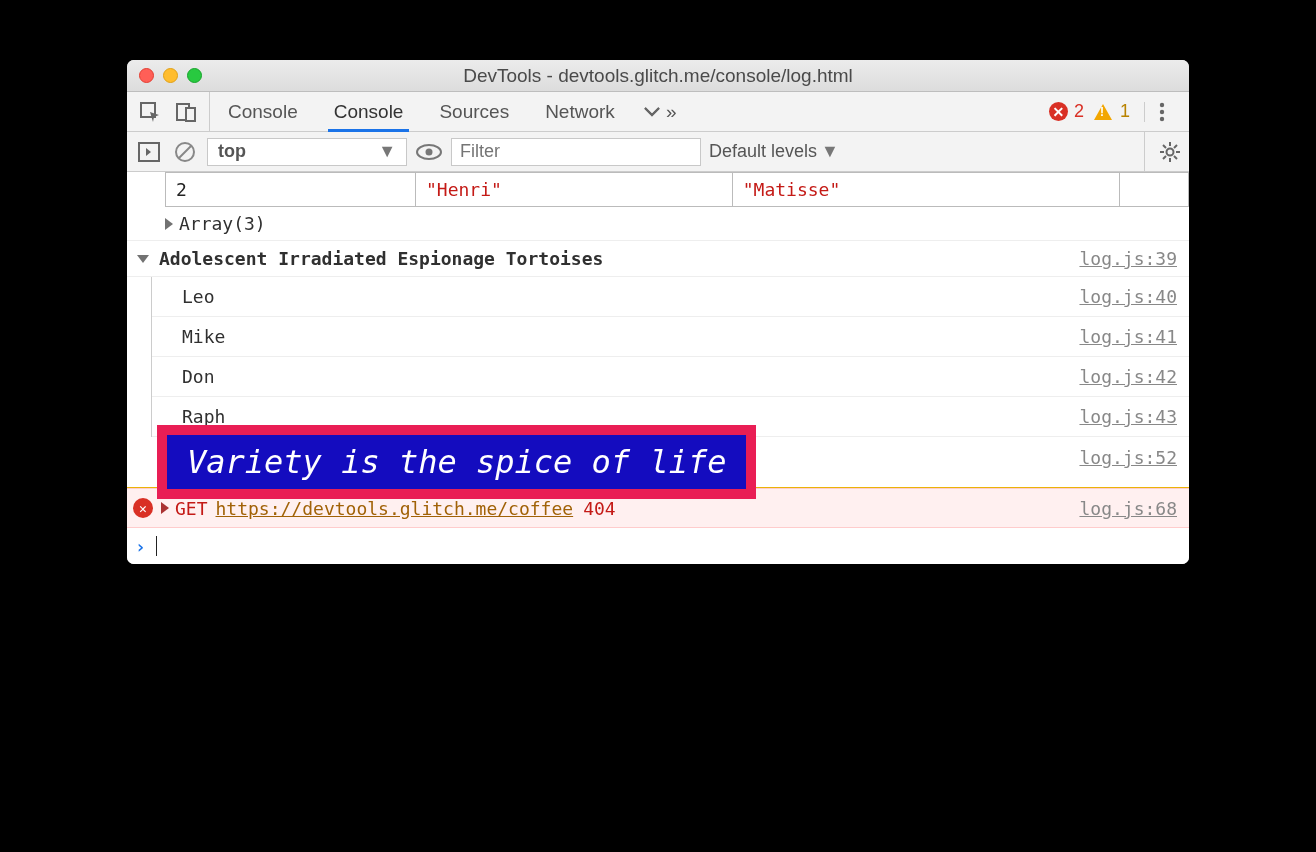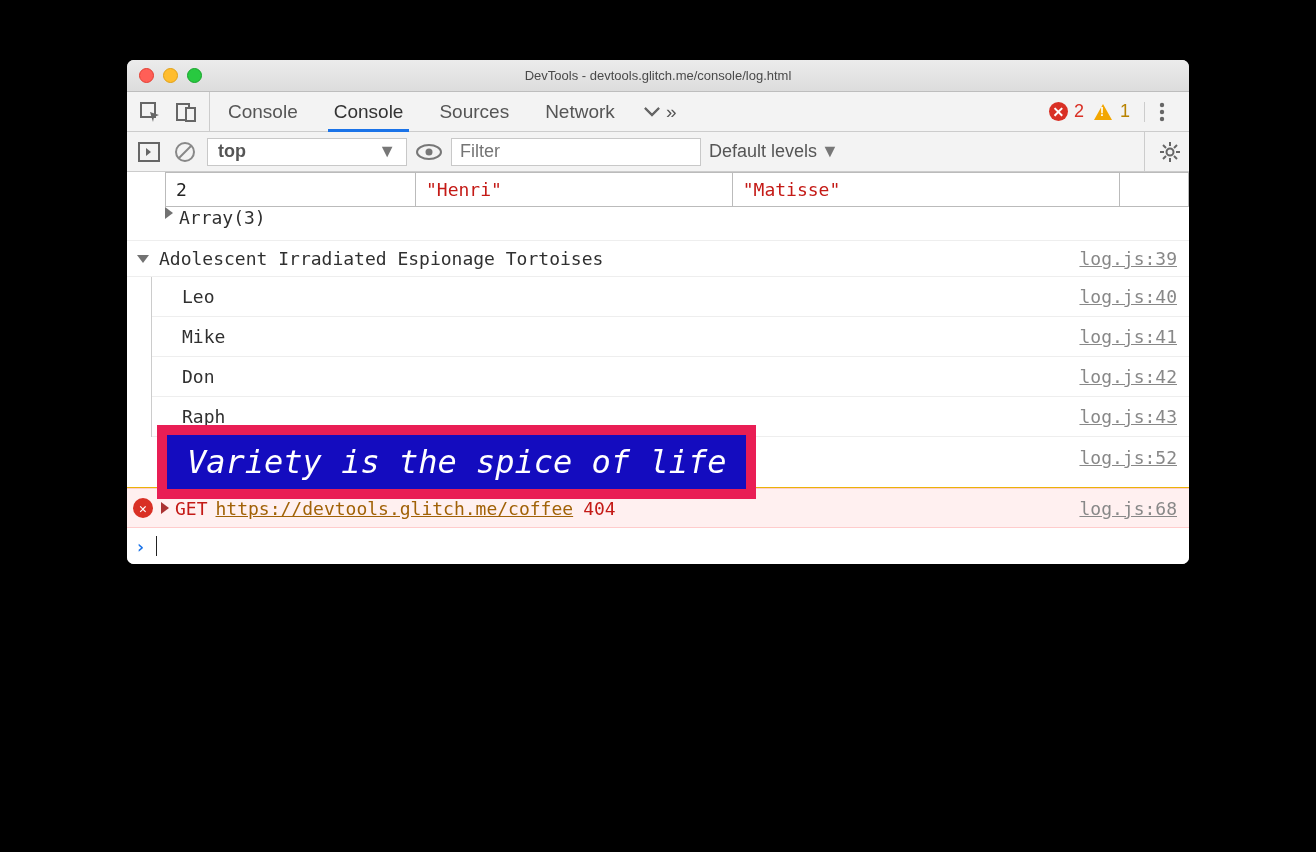--- a/index.html
+++ b/index.html
@@ -27,21 +27,21 @@
     border-bottom: 1px solid #bdbdbd;
     display: flex;
     align-items: center;
     position: relative;
   }
   .traffic { display:flex; gap:9px; padding-left:12px; }
   .tl { width:15px; height:15px; border-radius:50%; }
   .tl.red{background:#ff5f57;border:1px solid #e33e32;}
   .tl.yellow{background:#ffbd2e;border:1px solid #e1a116;}
   .tl.green{background:#28c940;border:1px solid #17a52b;}
-  .title { position:absolute; left:0;right:0;text-align:center; font-size:13px; color:#4a4a4a; }
+  .title { position:absolute; left:0;right:0;text-align:center; font-size:19px; color:#4a4a4a; }
   
   .tabbar {
     height: 40px;
     background: #f3f3f3;
     border-bottom: 1px solid #ccc;
     display:flex;
     align-items:center;
     font-size: 19px;
     color:#555;
   }
@@ -79,26 +79,26 @@
     background:#fff;
   }
   .src{padding:4px 12px 4px 6px;color:#888;text-decoration:underline;font-family:Menlo,monospace;white-space:nowrap;}
   
   .rowwrap{padding-left:38px;}
   .datatable{border-collapse:collapse;width:100%;}
   .datatable td{border:1px solid #bbb;padding:4px 10px;height:34px;font-family:Menlo,monospace;font-size:18px;}
   .datatable .idx{color:#222;width:250px;}
   .datatable .str{color:#c41a16;}
   
-  .arrrow{padding-left:38px;display:flex;align-items:flex-start;height:34px;border-bottom:1px solid #eee;}
+  .arrrow{padding-left:38px;display:flex;align-items:center;height:34px;border-bottom:1px solid #eee;}
   .tri{display:inline-block;width:0;height:0;border-top:6px solid transparent;border-bottom:6px solid transparent;border-left:8px solid #727272;margin-right:6px;}
   .tri.down{transform:rotate(90deg);}
   
   .group-head{display:flex;align-items:center;border-bottom:1px solid #eee;height:36px;}
-  .group-head .gh-inner{flex:1;display:flex;align-items:center;padding-left:12px;font-weight:normal;}
+  .group-head .gh-inner{flex:1;display:flex;align-items:center;padding-left:12px;font-weight:bold;}
   .group-body{border-left:1px solid #ccc;margin-left:24px;}
   .group-item{display:flex;align-items:center;height:40px;border-bottom:1px solid #eee;}
   .group-item .gi-txt{flex:1;padding-left:30px;}
   
   .styledrow{display:flex;border-bottom:1px solid #eab308;padding:6px 0 6px 30px;}
   .styledbox{
     background:#140cbf;border:10px solid #e91e55;color:#fff;
     font-style:italic;font-size:32px;padding:8px 20px;font-family:Menlo,monospace;
   }
   

